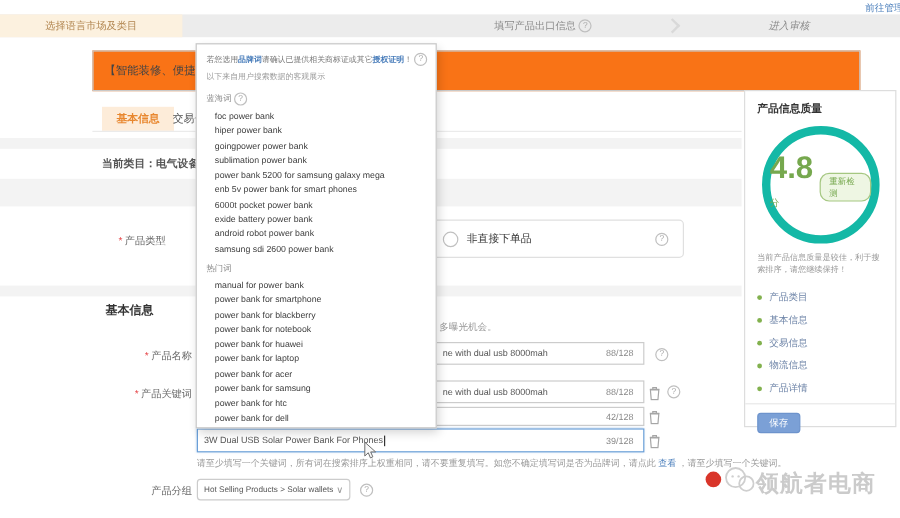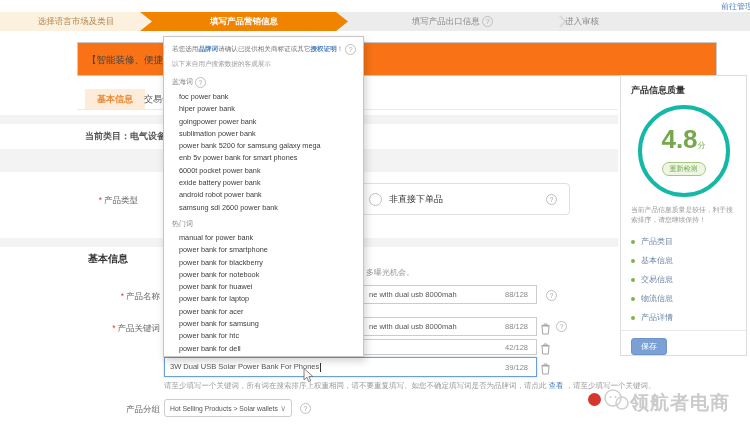--- a/index.html
+++ b/index.html
@@ -9,21 +9,21 @@
   
   .manage-link{top:1px;right:5px;font-size:8px;color:#4a7ebb;}
   
   .stepbar-bg{top:12px;left:0;width:750px;height:19px;background:#ececec;}
   .step1{top:12px;left:0;width:152px;height:19px;background:#fcf1df;color:#b1854f;
          font-size:8.5px;line-height:19px;text-align:center;}
   .step2{top:12px;left:140px;width:208px;height:19px;background:#f08300;color:#fff;
          font-size:8.5px;font-weight:bold;line-height:19px;text-align:center;
          clip-path:polygon(0 0,calc(100% - 12px) 0,100% 50%,calc(100% - 12px) 100%,0 100%,12px 50%);}
   .step3{top:12px;left:350px;width:205px;height:19px;color:#8a8a8a;font-size:8.5px;line-height:19px;text-align:center;}
-  .step4{top:12px;left:565px;width:185px;height:34px;color:#8a8a8a;font-size:8.5px;line-height:19px;}
+  .step4{top:12px;left:565px;width:185px;height:34px;color:#8a8a8a;font-size:8.5px;line-height:19px;text-align:center;font-style:italic;}
   .step-chev{top:17px;left:556px;width:7px;height:7px;border-top:2px solid #d9d9d9;border-right:2px solid #d9d9d9;transform:rotate(45deg);}
   
   .banner{top:42px;left:77px;width:640px;height:34px;border:1px solid #c9c9c9;background:#f97316;
           font-size:9.5px;color:#444;line-height:34px;padding-left:9px;box-sizing:border-box;}
   
   .tab-basic{top:89px;left:85px;width:60px;height:20px;background:#fdecd9;color:#e8872f;
              font-size:9px;font-weight:bold;line-height:20px;text-align:center;}
   .tab-trade{top:89px;left:140px;width:55px;height:20px;color:#555;font-size:9px;line-height:20px;padding-left:4px;box-sizing:border-box;}
   .tabs-line{top:109px;left:77px;width:541px;height:1px;background:#ebebeb;}
   
@@ -63,22 +63,22 @@
   .sg-notice{font-size:6.6px;color:#777;white-space:nowrap;margin-bottom:5px;}
   .sg-notice .b{color:#4a7ebb;font-weight:bold;}
   .sg-sub{font-size:6.6px;color:#9a9a9a;margin-bottom:8px;}
   .sg-title{font-size:7px;color:#888;margin-bottom:3px;}
   .sg-item{height:12.3px;line-height:12.3px;font-size:7.3px;color:#3c3c3c;padding-left:7px;
            white-space:nowrap;overflow:hidden;cursor:default;}
   .sg-title.hot{margin-top:5px;}
   
   .sidebar{top:75px;left:620px;width:127px;height:281px;border:1px solid #ddd;background:#fff;box-sizing:border-box;}
   .sb-title{padding:8px 10px 4px 10px;font-size:9px;font-weight:bold;color:#333;}
-  .sb-circle{width:84px;height:84px;margin:4px auto 8px auto;border:4px solid #14b8a6;border-radius:50%;
-             display:flex;flex-direction:column;align-items:center;justify-content:center;}
+  .sb-circle{width:84px;height:84px;margin:4px auto 8px auto;border:7px solid #14b8a6;border-radius:50%;
+             display:flex;flex-direction:row;align-items:center;justify-content:center;}
   .sb-score{font-size:26px;font-weight:bold;color:#76a84e;line-height:24px;}
   .sb-unit{font-size:8px;font-weight:normal;}
   .sb-recheck{margin-top:4px;font-size:7px;color:#76a84e;border:1px solid #a5c781;background:#eef6e3;
               border-radius:8px;padding:1px 7px;}
   .sb-desc{padding:0 10px;font-size:6.8px;color:#999;line-height:1.5;}
   .sb-items{margin-top:7px;padding:0 10px;}
   .sb-item{height:19px;display:flex;align-items:center;font-size:8px;color:#6b82a6;}
   .sb-dot{width:4px;height:4px;border-radius:50%;background:#82b14e;margin-right:6px;}
   .sb-divider{border-top:1px solid #e8e8e8;margin-top:3px;}
   .sb-save{display:inline-block;margin:7px 10px;background:#7ba0d6;border:1px solid #6d93cc;color:#fff;
@@ -91,21 +91,20 @@
 </style>
 </head>
 <body>
 
 <div class="stage">
 
   <a class="abs manage-link">前往管理产品</a>
 
   <div class="abs stepbar-bg"></div>
   <div class="abs step1">选择语言市场及类目</div>
-  <div class="abs step2">填写产品营销信息</div>
   <div class="abs step3">
     <span>填写产品出口信息</span>
     <span class="help">?</span>
   </div>
   <div class="abs step-chev"></div>
   <div class="abs step4">进入审核</div>
 
   <div class="abs banner">
     <span>【智能装修、便捷</span>
   </div>

